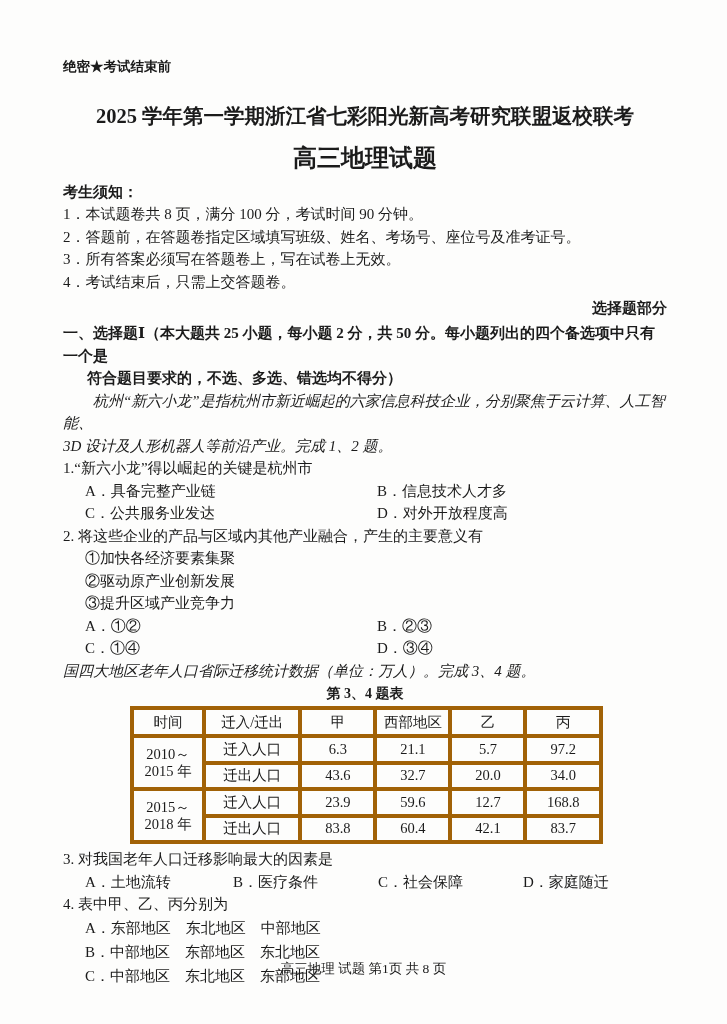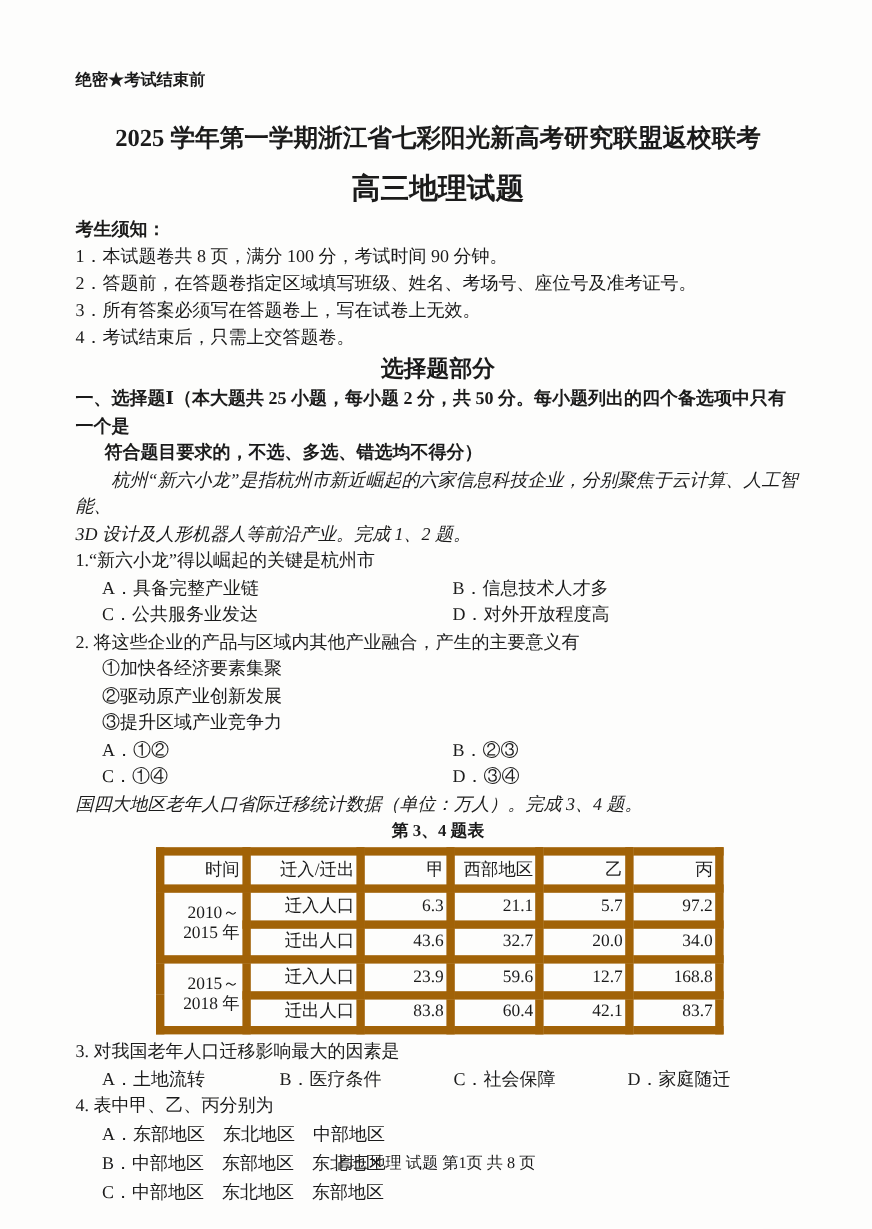--- a/index.html
+++ b/index.html
@@ -7,34 +7,34 @@
     width:727px;height:1024px;background:#fdfdfc;box-sizing:border-box;
     padding:56px 60px 0 63px;position:relative;
     font-family:"Liberation Serif","DejaVu Serif",serif;
     color:#1b1b1b;font-size:15px;line-height:22.5px;
   }
   .security{font-weight:bold;font-size:13.5px;margin-bottom:4px;}
   .title{font-weight:bold;font-size:20.5px;text-align:center;line-height:30px;margin-top:22px;}
   .subtitle{font-weight:bold;font-size:24px;text-align:center;line-height:30px;margin:12px 0 8px;}
   .notice-heading{font-weight:bold;font-size:15px;}
   .notice-item{font-size:15px;}
-  .section-heading{font-weight:bold;font-size:19px;text-align:center;line-height:26px;margin:2px 0 1px;font-family:Liberation Mono, monospace;}
+  .section-heading{font-weight:bold;font-size:15px;text-align:right;line-height:26px;margin:2px 0 1px;}
   .instr{font-weight:bold;}
   .instr-cont{padding-left:24px;}
   .passage{font-style:italic;}
   .passage-indent{text-indent:2em;}
   .qstem{}
   .opt-grid2{display:grid;grid-template-columns:292px auto;padding-left:22px;}
   .opt-row4{display:grid;grid-template-columns:148px 145px 145px auto;padding-left:22px;}
   .sub-item{padding-left:22px;font-family:Liberation Serif, serif;}
   .opt-line{padding-left:22px;line-height:24.2px;}
   .tbl-caption{font-weight:bold;font-size:14px;text-align:center;line-height:20px;margin-top:2px;}
   table.exam{border-collapse:collapse;margin-left:67px;width:473px;font-size:14.5px;margin-top:2px;
     border:2px solid #222;}
-  table.exam td{border:7px solid #a16207;text-align:right;padding:0 2px;height:22.5px;line-height:17px;}
+  table.exam td{border:4px solid #a16207;text-align:center;padding:0 2px;height:22.5px;line-height:17px;}
   table.exam tr.hdr td{height:24px;}
   .footer{position:absolute;left:0;bottom:44px;width:100%;text-align:center;font-size:13.5px;}
 </style>
 </head>
 <body>
 
 <div class="page">
 
   <div class="security">绝密★考试结束前</div>
 

